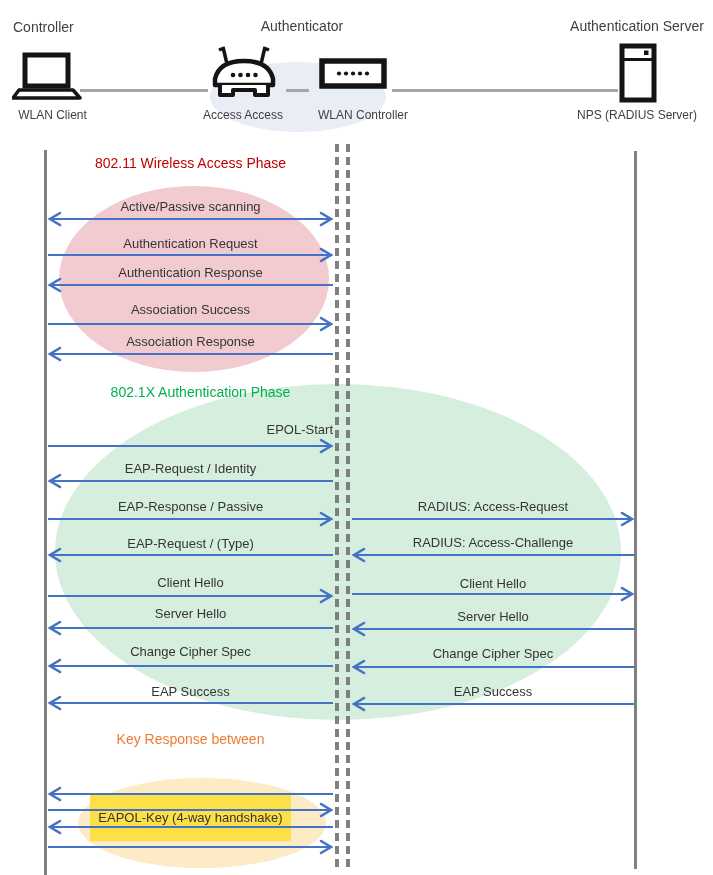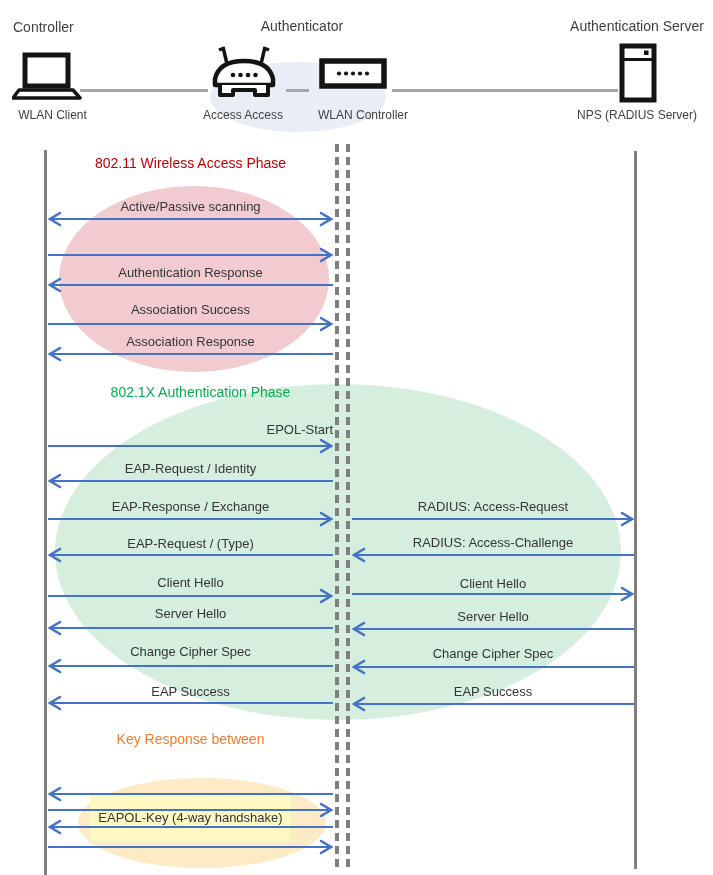--- a/index.html
+++ b/index.html
@@ -9,21 +9,21 @@
   }
   .abs{position:absolute;}
   .role-label{font-size:14px;color:#404040;white-space:nowrap;z-index:5;}
   .dev-label{font-size:12px;color:#404040;white-space:nowrap;text-align:center;z-index:5;}
   .centered{text-align:center;}
   .ellipse{border-radius:50%;z-index:0;}
   .lifeline{z-index:1;}
   .connector{background:#a6a6a6;height:3px;z-index:1;}
   .phase-title{font-size:14px;line-height:19px;text-align:center;white-space:nowrap;z-index:3;}
   .msg-label{font-size:13px;text-align:center;color:#353535;white-space:nowrap;z-index:3;}
-  .msg-label span.bg{background:#fef9c3;padding:16px 8px;}
+  .msg-label span.bg{background:#fde047;padding:16px 8px;}
   .msg-arrow{z-index:4;overflow:visible;}
   .icon{z-index:2;}
 </style>
 </head>
 <body>
 
 <div id="stage">
 
   <div class="abs role-label" style="left:13px;top:19px;">Controller</div>
   <div class="abs role-label centered" style="left:232px;top:18px;width:140px;">Authenticator</div>
@@ -82,20 +82,21 @@
       <div class="abs lifeline" style="left: 44px; top: 133px; width: 3px; height: 728px; background: rgb(127, 127, 127);"></div>
       <div class="abs lifeline" style="left: 335px; top: 127px; width: 4px; height: 727px; background: repeating-linear-gradient(rgb(127, 127, 127) 0px, rgb(127, 127, 127) 8px, transparent 8px, transparent 13px);"></div>
       <div class="abs lifeline" style="left: 346px; top: 127px; width: 4px; height: 727px; background: repeating-linear-gradient(rgb(127, 127, 127) 0px, rgb(127, 127, 127) 8px, transparent 8px, transparent 13px);"></div>
       <div class="abs lifeline" style="left: 634px; top: 134px; width: 3px; height: 718px; background: rgb(127, 127, 127);"></div>
       <div class="abs msg-label" style="left: 48px; top: 182px; width: 285px;"><span>Active/Passive scanning</span></div>
       <svg class="msg-arrow" width="285" height="16" style="position: absolute; left: 48px; top: 194px; z-index: 4;">
         <line x1="3" x2="282" y1="8" y2="8" stroke="#4472C4" stroke-width="2.2"></line>
         <path d="M12 2 L2 8 L12 14" fill="none" stroke="#4472C4" stroke-width="2.6" stroke-linecap="round"></path>
         <path d="M273 2 L283 8 L273 14" fill="none" stroke="#4472C4" stroke-width="2.6" stroke-linecap="round"></path>
       </svg>
+      <div class="abs msg-label" style="left: 48px; top: 219px; width: 285px;"><span>Authentication Request</span></div>
       <svg class="msg-arrow" width="285" height="16" style="position: absolute; left: 48px; top: 230px; z-index: 4;">
         <line x1="0" x2="282" y1="8" y2="8" stroke="#4472C4" stroke-width="2.2"></line>
         <path d="M273 2 L283 8 L273 14" fill="none" stroke="#4472C4" stroke-width="2.6" stroke-linecap="round"></path>
       </svg>
       <div class="abs msg-label" style="left: 48px; top: 248px; width: 285px;"><span>Authentication Response</span></div>
       <svg class="msg-arrow" width="285" height="16" style="position: absolute; left: 48px; top: 260px; z-index: 4;">
         <line x1="3" x2="285" y1="8" y2="8" stroke="#4472C4" stroke-width="2.2"></line>
         <path d="M12 2 L2 8 L12 14" fill="none" stroke="#4472C4" stroke-width="2.6" stroke-linecap="round"></path>
       </svg>
       <div class="abs msg-label" style="left: 48px; top: 285px; width: 285px;"><span>Association Success</span></div>
@@ -111,21 +112,21 @@
       <div class="abs msg-label" style="left: 48px; top: 405px; width: 285px; text-align: right;"><span>EPOL-Start</span></div>
       <svg class="msg-arrow" width="285" height="16" style="position: absolute; left: 48px; top: 421px; z-index: 4;">
         <line x1="0" x2="282" y1="8" y2="8" stroke="#4472C4" stroke-width="2.2"></line>
         <path d="M273 2 L283 8 L273 14" fill="none" stroke="#4472C4" stroke-width="2.6" stroke-linecap="round"></path>
       </svg>
       <div class="abs msg-label" style="left: 48px; top: 444px; width: 285px;"><span>EAP-Request / Identity</span></div>
       <svg class="msg-arrow" width="285" height="16" style="position: absolute; left: 48px; top: 456px; z-index: 4;">
         <line x1="3" x2="285" y1="8" y2="8" stroke="#4472C4" stroke-width="2.2"></line>
         <path d="M12 2 L2 8 L12 14" fill="none" stroke="#4472C4" stroke-width="2.6" stroke-linecap="round"></path>
       </svg>
-      <div class="abs msg-label" style="left: 48px; top: 482px; width: 285px;"><span>EAP-Response / Exchange</span></div>
+      <div class="abs msg-label" style="left: 48px; top: 482px; width: 285px;"><span>EAP-Response / Passive</span></div>
       <svg class="msg-arrow" width="285" height="16" style="position: absolute; left: 48px; top: 494px; z-index: 4;">
         <line x1="0" x2="282" y1="8" y2="8" stroke="#4472C4" stroke-width="2.2"></line>
         <path d="M273 2 L283 8 L273 14" fill="none" stroke="#4472C4" stroke-width="2.6" stroke-linecap="round"></path>
       </svg>
       <div class="abs msg-label" style="left: 352px; top: 482px; width: 282px;"><span>RADIUS: Access-Request</span></div>
       <svg class="msg-arrow" width="282" height="16" style="position: absolute; left: 352px; top: 494px; z-index: 4;">
         <line x1="0" x2="279" y1="8" y2="8" stroke="#4472C4" stroke-width="2.2"></line>
         <path d="M270 2 L280 8 L270 14" fill="none" stroke="#4472C4" stroke-width="2.6" stroke-linecap="round"></path>
       </svg>
       <div class="abs msg-label" style="left: 48px; top: 519px; width: 285px;"><span>EAP-Request / (Type)</span></div>

